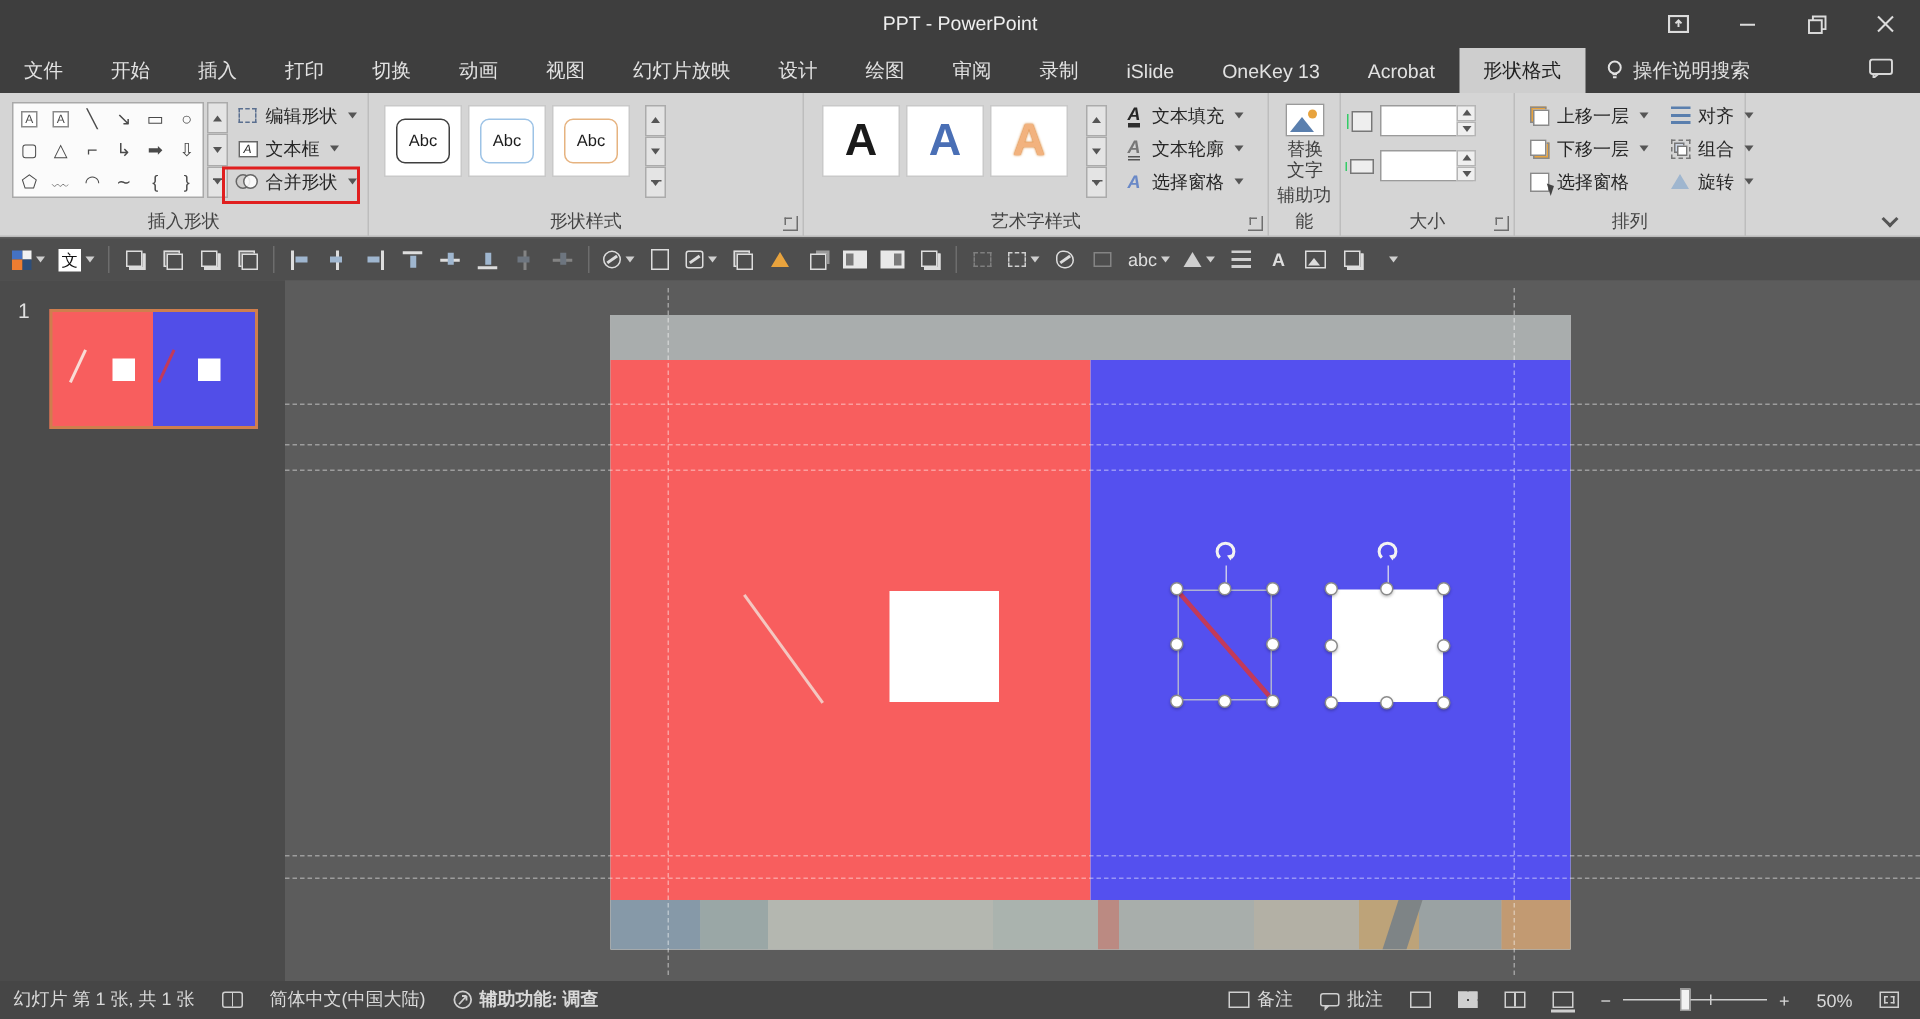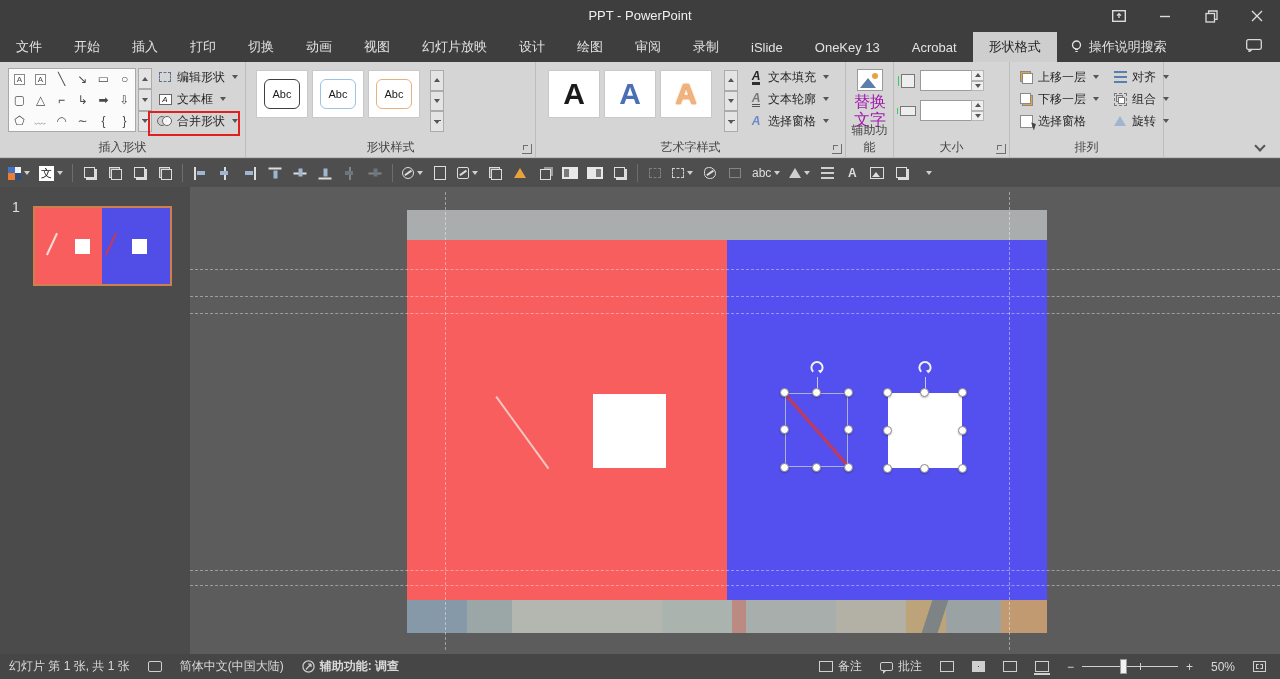--- a/index.html
+++ b/index.html
@@ -90,21 +90,21 @@
   .ico-Aeff { font-weight:bold; font-size:12px; color:#6a89c7; line-height:1; }
 
   
   .alt-btn { position:absolute; left:5px; top:5px; width:38px; height:68px;
     display:flex; flex-direction:column; align-items:center; gap:2px; padding-top:2px; }
   .alt-img { width:26px; height:22px; background:#fff; border:1px solid #9a9a9a; position:relative; overflow:hidden; }
   .alt-img::before { content:""; position:absolute; left:2px; bottom:2px; border-left:8px solid transparent;
     border-right:8px solid transparent; border-bottom:10px solid #5a7fae; }
   .alt-img::after { content:""; position:absolute; right:4px; top:3px; width:6px; height:6px;
     border-radius:50%; background:#e8a33d; }
-  .alt-txt { font-size:16px; line-height:1.15; text-align:center; color:#a21caf; }
+  .alt-txt { font-size:12px; line-height:1.15; text-align:center; color:#404040; }
 
   
   .ico2sq { position:relative; width:13px; height:13px; }
   .ico2sq::before { content:""; position:absolute; left:0; top:0; width:9px; height:9px;
     border:1px solid #8a8a8a; background:var(--f,#e8a33d); }
   .ico2sq::after { content:""; position:absolute; right:0; bottom:0; width:9px; height:9px;
     border:1px solid #8a8a8a; background:var(--b,#fff); }
   .ico2sq.rev::before { background:#fff; z-index:1; }
   .ico2sq.rev::after { background:#e8a33d; }
   .ico-align { width:13px; height:13px; background:repeating-linear-gradient(180deg,#5a7fae 0 2px,transparent 2px 5px); }

